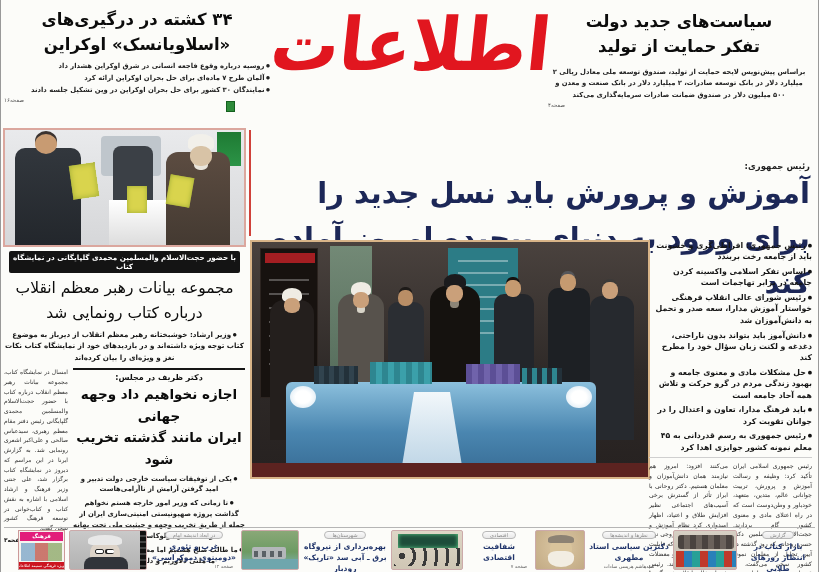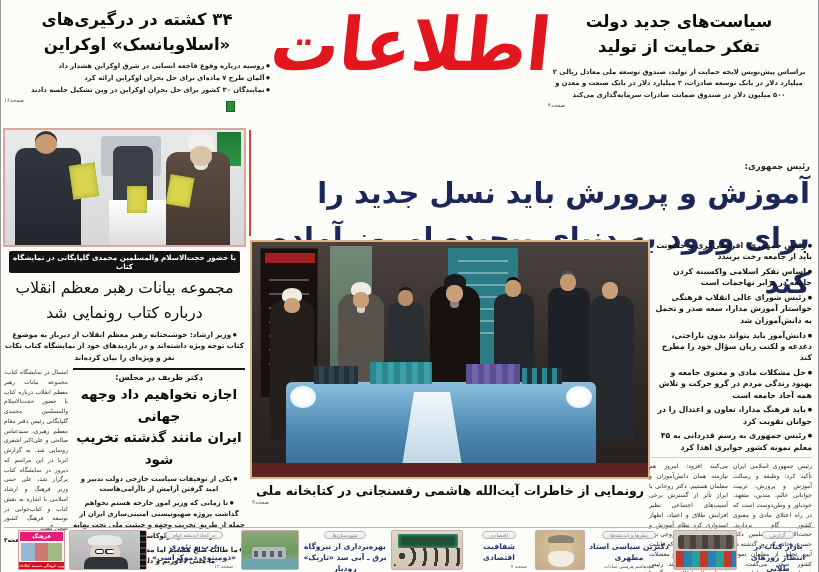--- a/index.html
+++ b/index.html
@@ -160,24 +160,20 @@
     <div class="abs" style="left:34px;top:140px;width:310px;height:84px;background:linear-gradient(#8cc0dd,#4a86b0 60%,#3b719a);border-radius:6px 6px 0 0;"></div>
     <div class="abs" style="left:150px;top:150px;width:60px;height:74px;background:linear-gradient(#ffffff,#cfe2ef);clip-path:polygon(20% 0,80% 0,100% 100%,0 100%);opacity:.9;"></div>
     <div class="abs" style="left:38px;top:144px;width:26px;height:22px;background:radial-gradient(#ffffff 40%,#cfe2ef);border-radius:50%;"></div>
     <div class="abs" style="left:314px;top:144px;width:26px;height:22px;background:radial-gradient(#ffffff 40%,#cfe2ef);border-radius:50%;"></div>
     <div class="abs" style="left:62px;top:124px;width:44px;height:18px;background:repeating-linear-gradient(90deg,#23313a 0 5px,#31434e 5px 10px);"></div>
     <div class="abs" style="left:118px;top:120px;width:62px;height:22px;background:repeating-linear-gradient(90deg,#2e8690 0 6px,#3ba0aa 6px 12px);"></div>
     <div class="abs" style="left:214px;top:122px;width:54px;height:20px;background:repeating-linear-gradient(90deg,#5c4f96 0 6px,#7063ab 6px 12px);"></div>
     <div class="abs" style="left:270px;top:126px;width:40px;height:16px;background:repeating-linear-gradient(90deg,#2e8690 0 5px,#23313a 5px 10px);"></div>
     <div class="abs" style="left:0;bottom:0;width:100%;height:14px;background:#5c2320;"></div>
   </div>
-  <div class="caption">
-    <span>رونمایی از خاطرات آیت‌الله هاشمی رفسنجانی در کتابخانه ملی</span>
-    <span class="pg">صفحه۳</span>
-  </div>
 
   <div class="rcol">
     <div>
 
     <div class="bullet-item"><span>رئیس جمهوری: افراطی‌گری و خشونت باید از جامعه رخت بربندد</span></div>
         <div class="bullet-item"><span>اساس تفکر اسلامی واکسینه کردن جامعه در برابر تهاجمات است</span></div>
         <div class="bullet-item"><span>رئیس شورای عالی انقلاب فرهنگی خواستار آموزش مدارا، سعه صدر و تحمل به دانش‌آموزان شد</span></div>
         <div class="bullet-item"><span>دانش‌آموز باید بتواند بدون ناراحتی، دغدغه و لکنت زبان سؤال خود را مطرح کند</span></div>
         <div class="bullet-item"><span>حل مشکلات مادی و معنوی جامعه و بهبود زندگی مردم در گرو حرکت و تلاش همه آحاد جامعه است</span></div>
         <div class="bullet-item"><span>باید فرهنگ مدارا، تعاون و اعتدال را در جوانان تقویت کرد</span></div>

